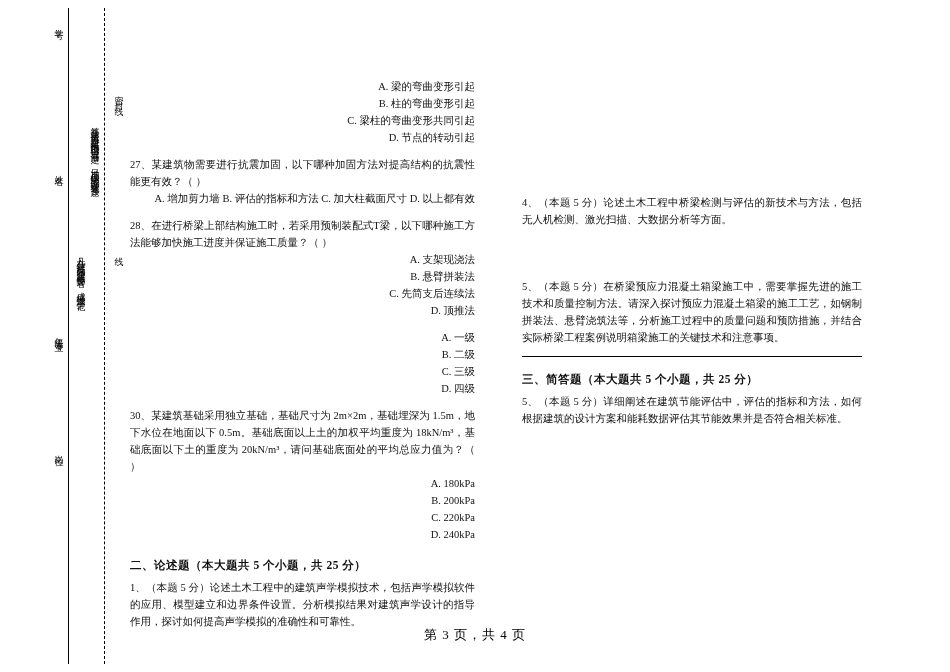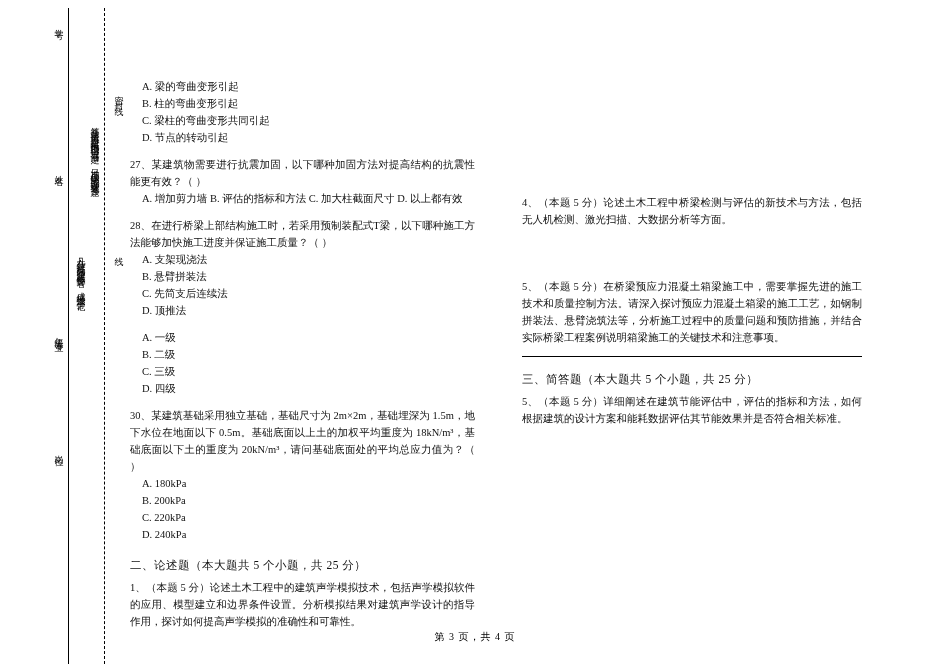--- a/index.html
+++ b/index.html
@@ -79,23 +79,24 @@
   }
 
   .q-block { margin-bottom: 10px; }
   .q-stem {
     text-align: justify;
     text-justify: inter-ideograph;
     font-family: Liberation Serif, serif;
   }
   .opt {
     padding-left: 12px;
+    text-align: right;
   }
   .section-head {
-    font-weight: normal;
+    font-weight: bold;
     font-size: 11.5px;
     margin-top: 14px;
     margin-bottom: 5px;
     letter-spacing: 0.5px;
   }
   .sec-rule {
     border-top: 1px solid #000;
     margin-top: 10px;
     margin-bottom: 8px;
   }
@@ -106,21 +107,21 @@
   }
   .spacer-lg { height: 58px; }
   .spacer-md { height: 44px; }
 
   .footer {
     position: absolute;
     left: 0;
     right: 0;
     bottom: 28px;
     text-align: center;
-    font-size: 10px;
+    font-size: 13px;
     color: #000;
     letter-spacing: 1px;
   }
   .footer .fbar {
     display: inline-block;
     border-top: 0;
   }
 </style>
 </head>
 <body>

